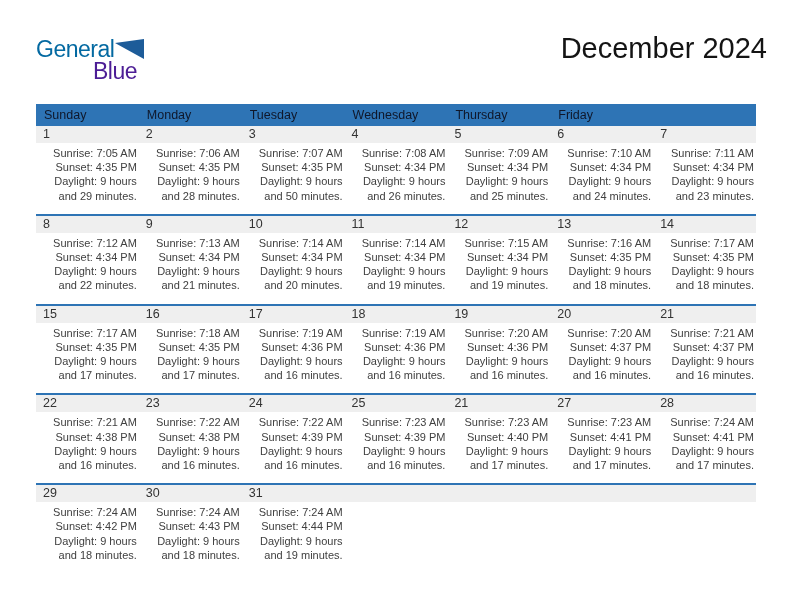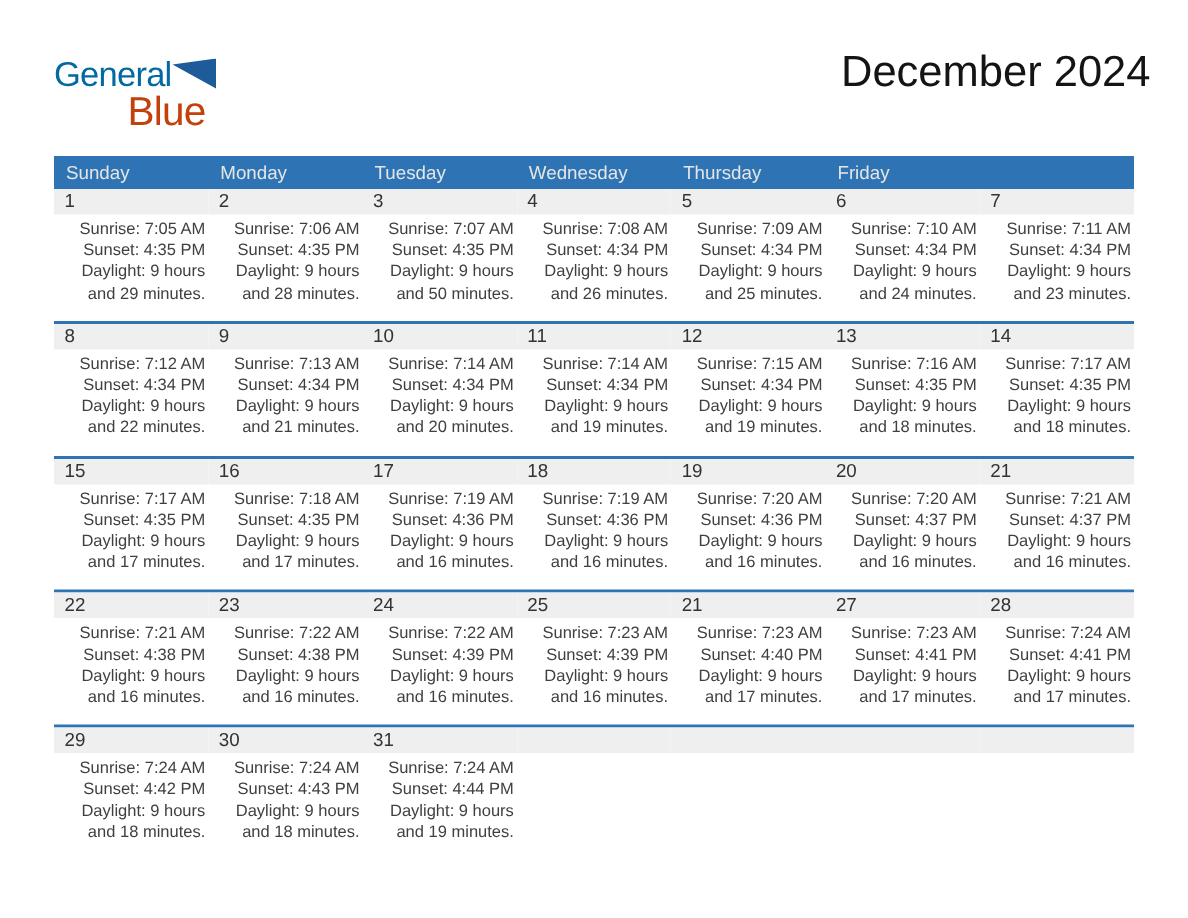--- a/index.html
+++ b/index.html
@@ -33,23 +33,23 @@
     font-weight: 400;
     color: #0369a1;
     letter-spacing: -0.5px;
   }
   .logo-triangle {
     display: inline-block;
     margin-left: 1px;
     margin-top: 1px;
   }
   .logo-blue {
-    font-size: 27px;
+    font-size: 23px;
     font-weight: 400;
-    color: #c2410c;
+    color: #4c1d95;
     letter-spacing: -0.5px;
     text-align: right;
     margin-top: -4px;
     padding-right: 9px;
   }
 
   .title-block {
     position: absolute;
     right: 25px;
     top: 32px;
@@ -75,21 +75,21 @@
     top: 104px;
     width: 720px;
   }
   .cal-header {
     display: grid;
     grid-template-columns: repeat(7, 1fr);
     background: #2e74b5;
     height: 22px;
   }
   .hcell {
-    color: #e5e5e5;
+    color: #0f172a;
     font-size: 12.5px;
     line-height: 22px;
     padding-left: 8px;
     white-space: nowrap;
     overflow: hidden;
   }
   .week {
     display: grid;
     grid-template-columns: repeat(7, 1fr);
     border-top: 2px solid #2e74b5;

